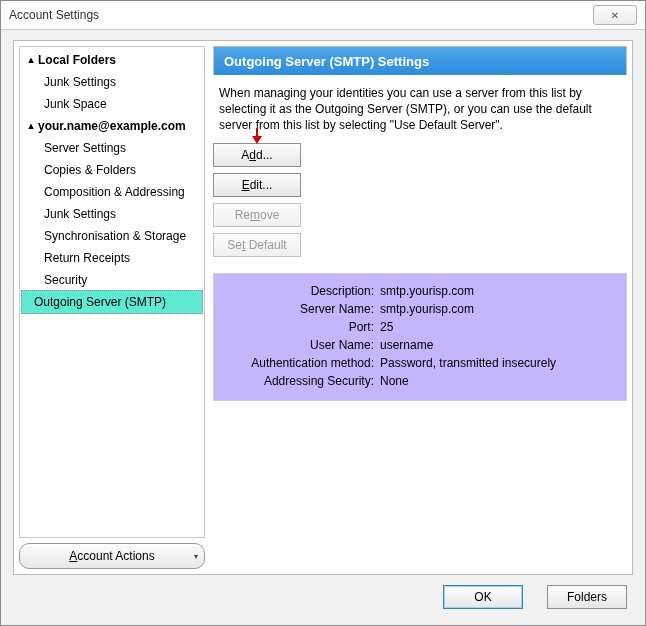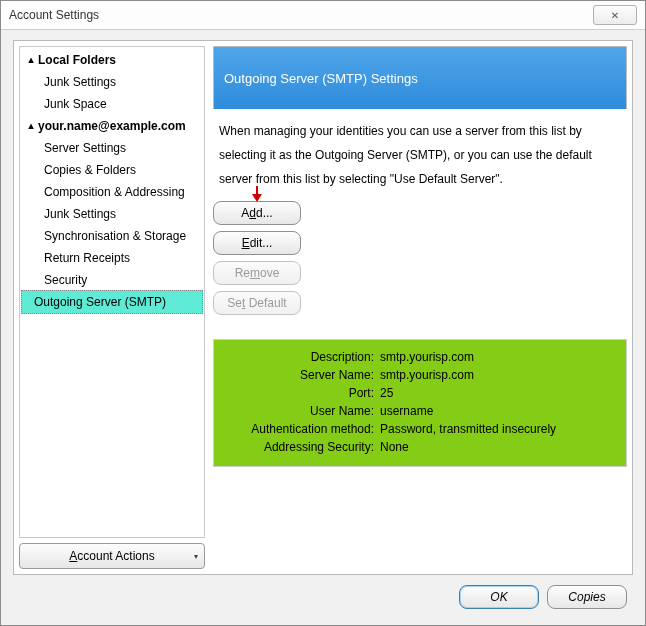--- a/index.html
+++ b/index.html
@@ -106,50 +106,50 @@
   .account-actions {
     margin-top: 5px;
     height: 24px;
     border: 1px solid #9a9a9a;
     background: linear-gradient(#fdfdfd,#e7e7e7);
     display: flex;
     align-items: center;
     justify-content: center;
     position: relative;
     cursor: default;
-    border-radius: 4px;
+    border-radius: 10px;
   }
   .account-actions .caret {
     position: absolute;
     right: 6px;
     font-size: 8px;
     color: #444;
   }
   .main {
     flex: 1;
     margin-left: 8px;
     display: flex;
     flex-direction: column;
     position: relative;
   }
   .header-bar {
     height: 28px;
     background: linear-gradient(#4fa5e8,#2e8cdc);
     color: #fff;
-    font-weight: normal;
+    font-weight: bold;
     font-size: 13px;
     display: flex;
     align-items: center;
-    padding: 17px 10px;
+    padding: 0 10px;
     border: 1px solid #bcbcbc;
     border-bottom: none;
   }
   .desc {
     padding: 10px 6px 10px 6px;
-    line-height: 24px;
+    line-height: 16px;
     color: #000;
   }
   .list-row {
     display: flex;
     align-items: flex-start;
     gap: 8px;
   }
   .server-list {
     flex: 1;
     height: 114px;
@@ -167,60 +167,59 @@
   .btn-col {
     width: 88px;
     display: flex;
     flex-direction: column;
     gap: 6px;
     position: relative;
   }
   .win-btn {
     height: 22px;
     border: 1px solid #8f8f8f;
-    border-radius: 8px;
+    border-radius: 0;
     background: linear-gradient(#fdfdfd,#e7e7e7);
     display: flex;
     align-items: center;
     justify-content: center;
     font-size: 12px;
     color: #000;
     cursor: default;
   }
   .win-btn.disabled {
     color: #9a9a9a;
     border-color: #c2c2c2;
     background: linear-gradient(#fbfbfb,#f0f0f0);
   }
   .details {
-    margin-top: 24px;
+    margin-top: 16px;
     border: 1px solid #cfcfcf;
-    background: #84cc16;
+    background: #c4b5fd;
     padding: 8px 10px 10px 10px;
   }
   .details-row {
     display: flex;
     line-height: 18px;
   }
   .details-label {
     width: 150px;
     text-align: right;
     padding-right: 6px;
     color: #000;
   }
   .details-value {
     flex: 1;
     color: #000;
   }
   .footer {
     display: flex;
     justify-content: flex-end;
-    gap: 8px;
+    gap: 24px;
     padding: 10px 6px 6px 0;
-    font-style: italic;
   }
   .footer .win-btn {
     width: 78px;
   }
   .footer .win-btn.primary {
     border-color: #3c7fb1;
     box-shadow: 0 0 0 1px #a4d1f2 inset;
   }
   .arrow-pointer {
     position: absolute;
@@ -357,17 +356,17 @@
         </div>
 
       </div>
     </div>
 
     <div class="footer">
       <div class="win-btn primary">
         <span>OK</span>
       </div>
       <div class="win-btn">
-        <span>Copies</span>
+        <span>Folders</span>
       </div>
     </div>
   </div>
 </div>
 
 </body></html>

